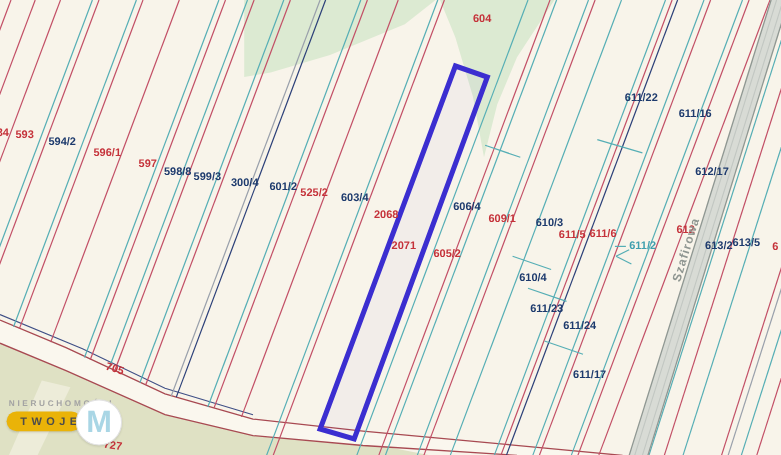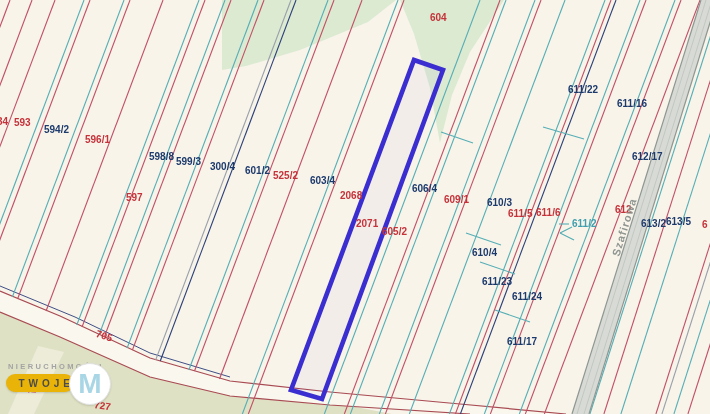--- a/index.html
+++ b/index.html
@@ -98,41 +98,41 @@
       <line x1="712" y1="0" x2="584" y2="414" stroke="#c2c7c2" stroke-width="1"></line>
       <line x1="701" y1="0" x2="572" y2="414" stroke="#8f9792" stroke-width="1.2"></line>
       <line x1="717" y1="0" x2="589" y2="414" stroke="#8f9792" stroke-width="1.2"></line>
       <polygon points="414,60 443,70 322,399 291,390" fill="rgba(59,46,208,0.03)" stroke="#3b2ed0" stroke-width="4.6" stroke-linejoin="miter"></polygon>
     </svg>
   <div id="labels">
       <div class="plabel red" style="left: -3px; top: 116px;">34</div>
       <div class="plabel red" style="left: 14px; top: 117px;">593</div>
       <div class="plabel navy" style="left: 44px; top: 124px;">594/2</div>
       <div class="plabel red" style="left: 85px; top: 134px;">596/1</div>
-      <div class="plabel red" style="left: 126px; top: 144px; margin-top: 48px;">597</div>
+      <div class="plabel red" style="left: 126px; top: 144px;">597</div>
       <div class="plabel navy" style="left: 149px; top: 151px;">598/8</div>
       <div class="plabel navy" style="left: 176px; top: 156px;">599/3</div>
       <div class="plabel navy" style="left: 210px; top: 161px;">300/4</div>
       <div class="plabel navy" style="left: 245px; top: 165px;">601/2</div>
       <div class="plabel red" style="left: 273px; top: 170px;">525/2</div>
       <div class="plabel navy" style="left: 310px; top: 175px;">603/4</div>
       <div class="plabel red" style="left: 430px; top: 12px;">604</div>
       <div class="plabel red" style="left: 340px; top: 190px;">2068</div>
       <div class="plabel red" style="left: 356px; top: 218px;">2071</div>
-      <div class="plabel red" style="left: 382px; top: 226px;">605/2</div>
+      <div class="plabel red" style="left: 382px; top: 226px; padding-left: 12px;">605/2</div>
       <div class="plabel navy" style="left: 412px; top: 183px;">606/4</div>
       <div class="plabel red" style="left: 444px; top: 194px;">609/1</div>
       <div class="plabel navy" style="left: 470px; top: 197px; padding-left: 17px;">610/3</div>
       <div class="plabel red" style="left: 508px; top: 208px;">611/5</div>
       <div class="plabel red" style="left: 536px; top: 207px;">611/6</div>
       <div class="plabel teal" style="left: 572px; top: 218px;">611/2</div>
       <div class="plabel navy" style="left: 472px; top: 247px;">610/4</div>
       <div class="plabel navy" style="left: 482px; top: 276px;">611/23</div>
       <div class="plabel navy" style="left: 512px; top: 291px;">611/24</div>
-      <div class="plabel navy" style="left: 507px; top: 336px;">611/17</div>
+      <div class="plabel navy" style="left: 521px; top: 336px;">611/17</div>
       <div class="plabel navy" style="left: 568px; top: 48px; margin-top: 36px;">611/22</div>
       <div class="plabel navy" style="left: 617px; top: 98px;">611/16</div>
       <div class="plabel navy" style="left: 632px; top: 151px;">612/17</div>
       <div class="plabel red" style="left: 615px; top: 204px;">612</div>
       <div class="plabel navy" style="left: 641px; top: 218px;">613/2</div>
       <div class="plabel navy" style="left: 666px; top: 216px;">613/5</div>
       <div class="plabel red" style="left: 702px; top: 219px;">6</div>
       <div class="plabel red" style="left: 98px; top: 328px; transform: rotate(18deg);">705</div>
       <div class="plabel red" style="left: 12px; top: 382px; transform: rotate(4deg);">725/1</div>
       <div class="plabel red" style="left: 95px; top: 399px; transform: rotate(8deg);">727</div>

